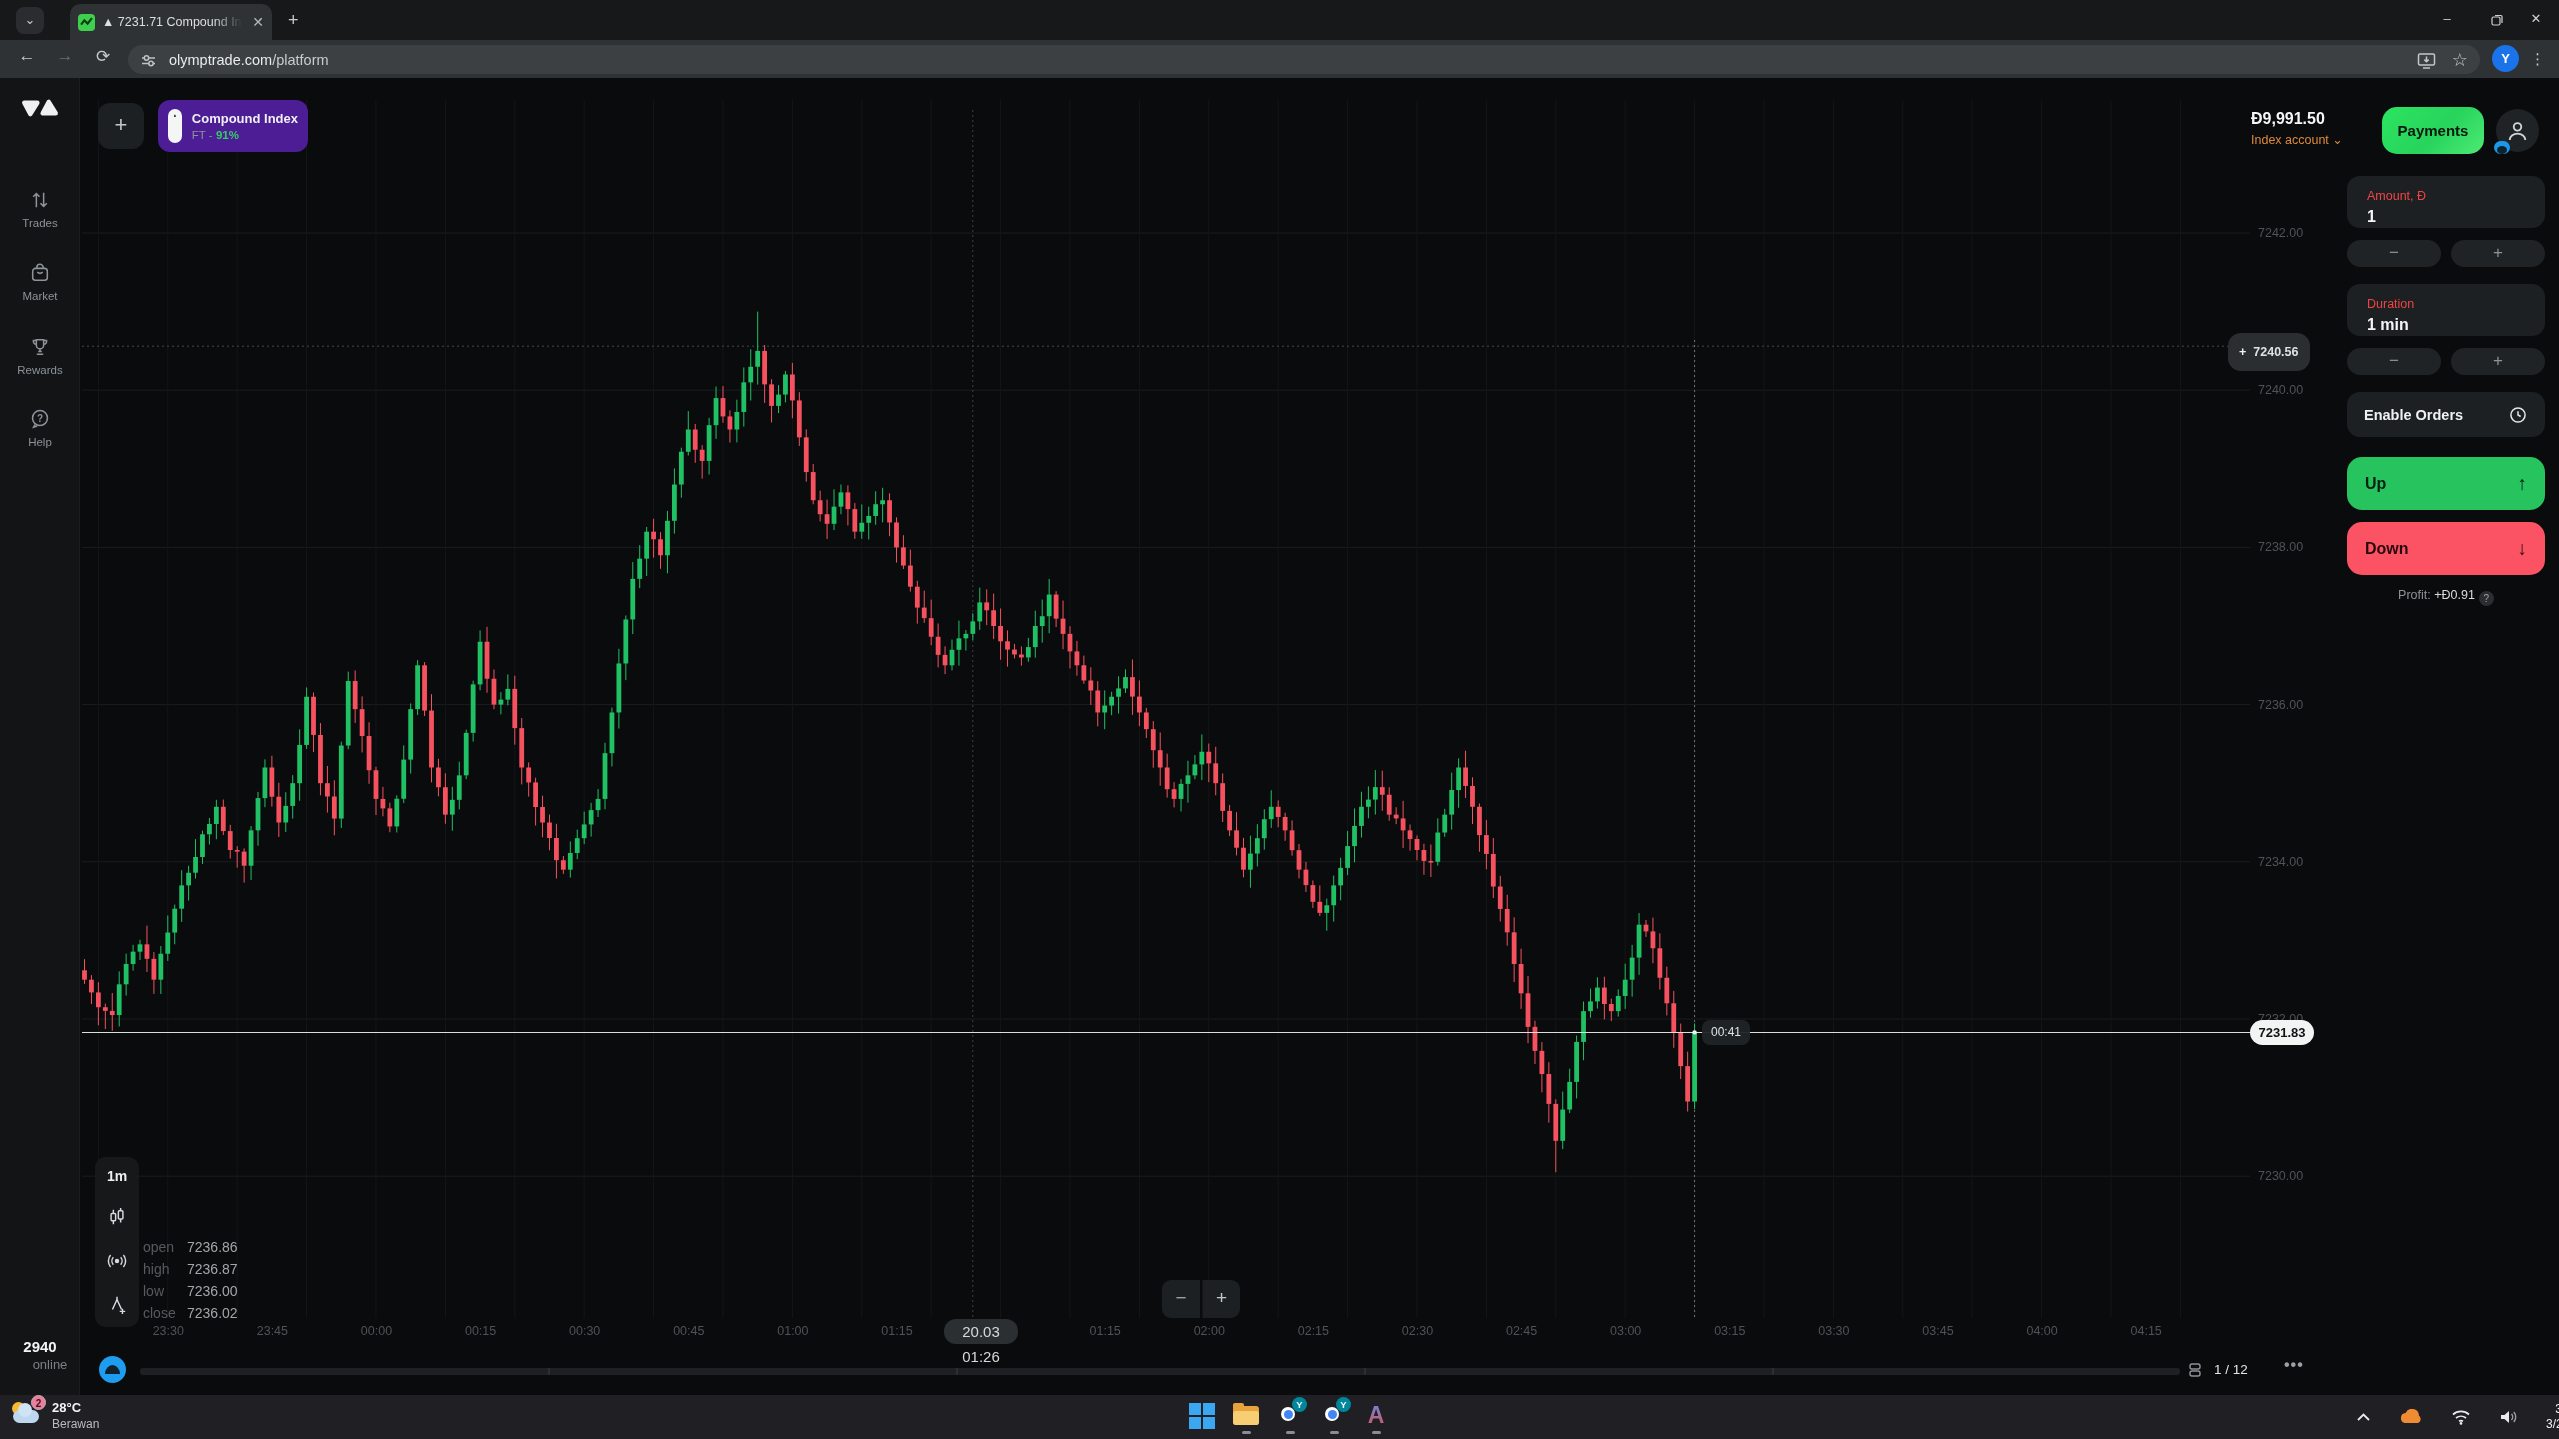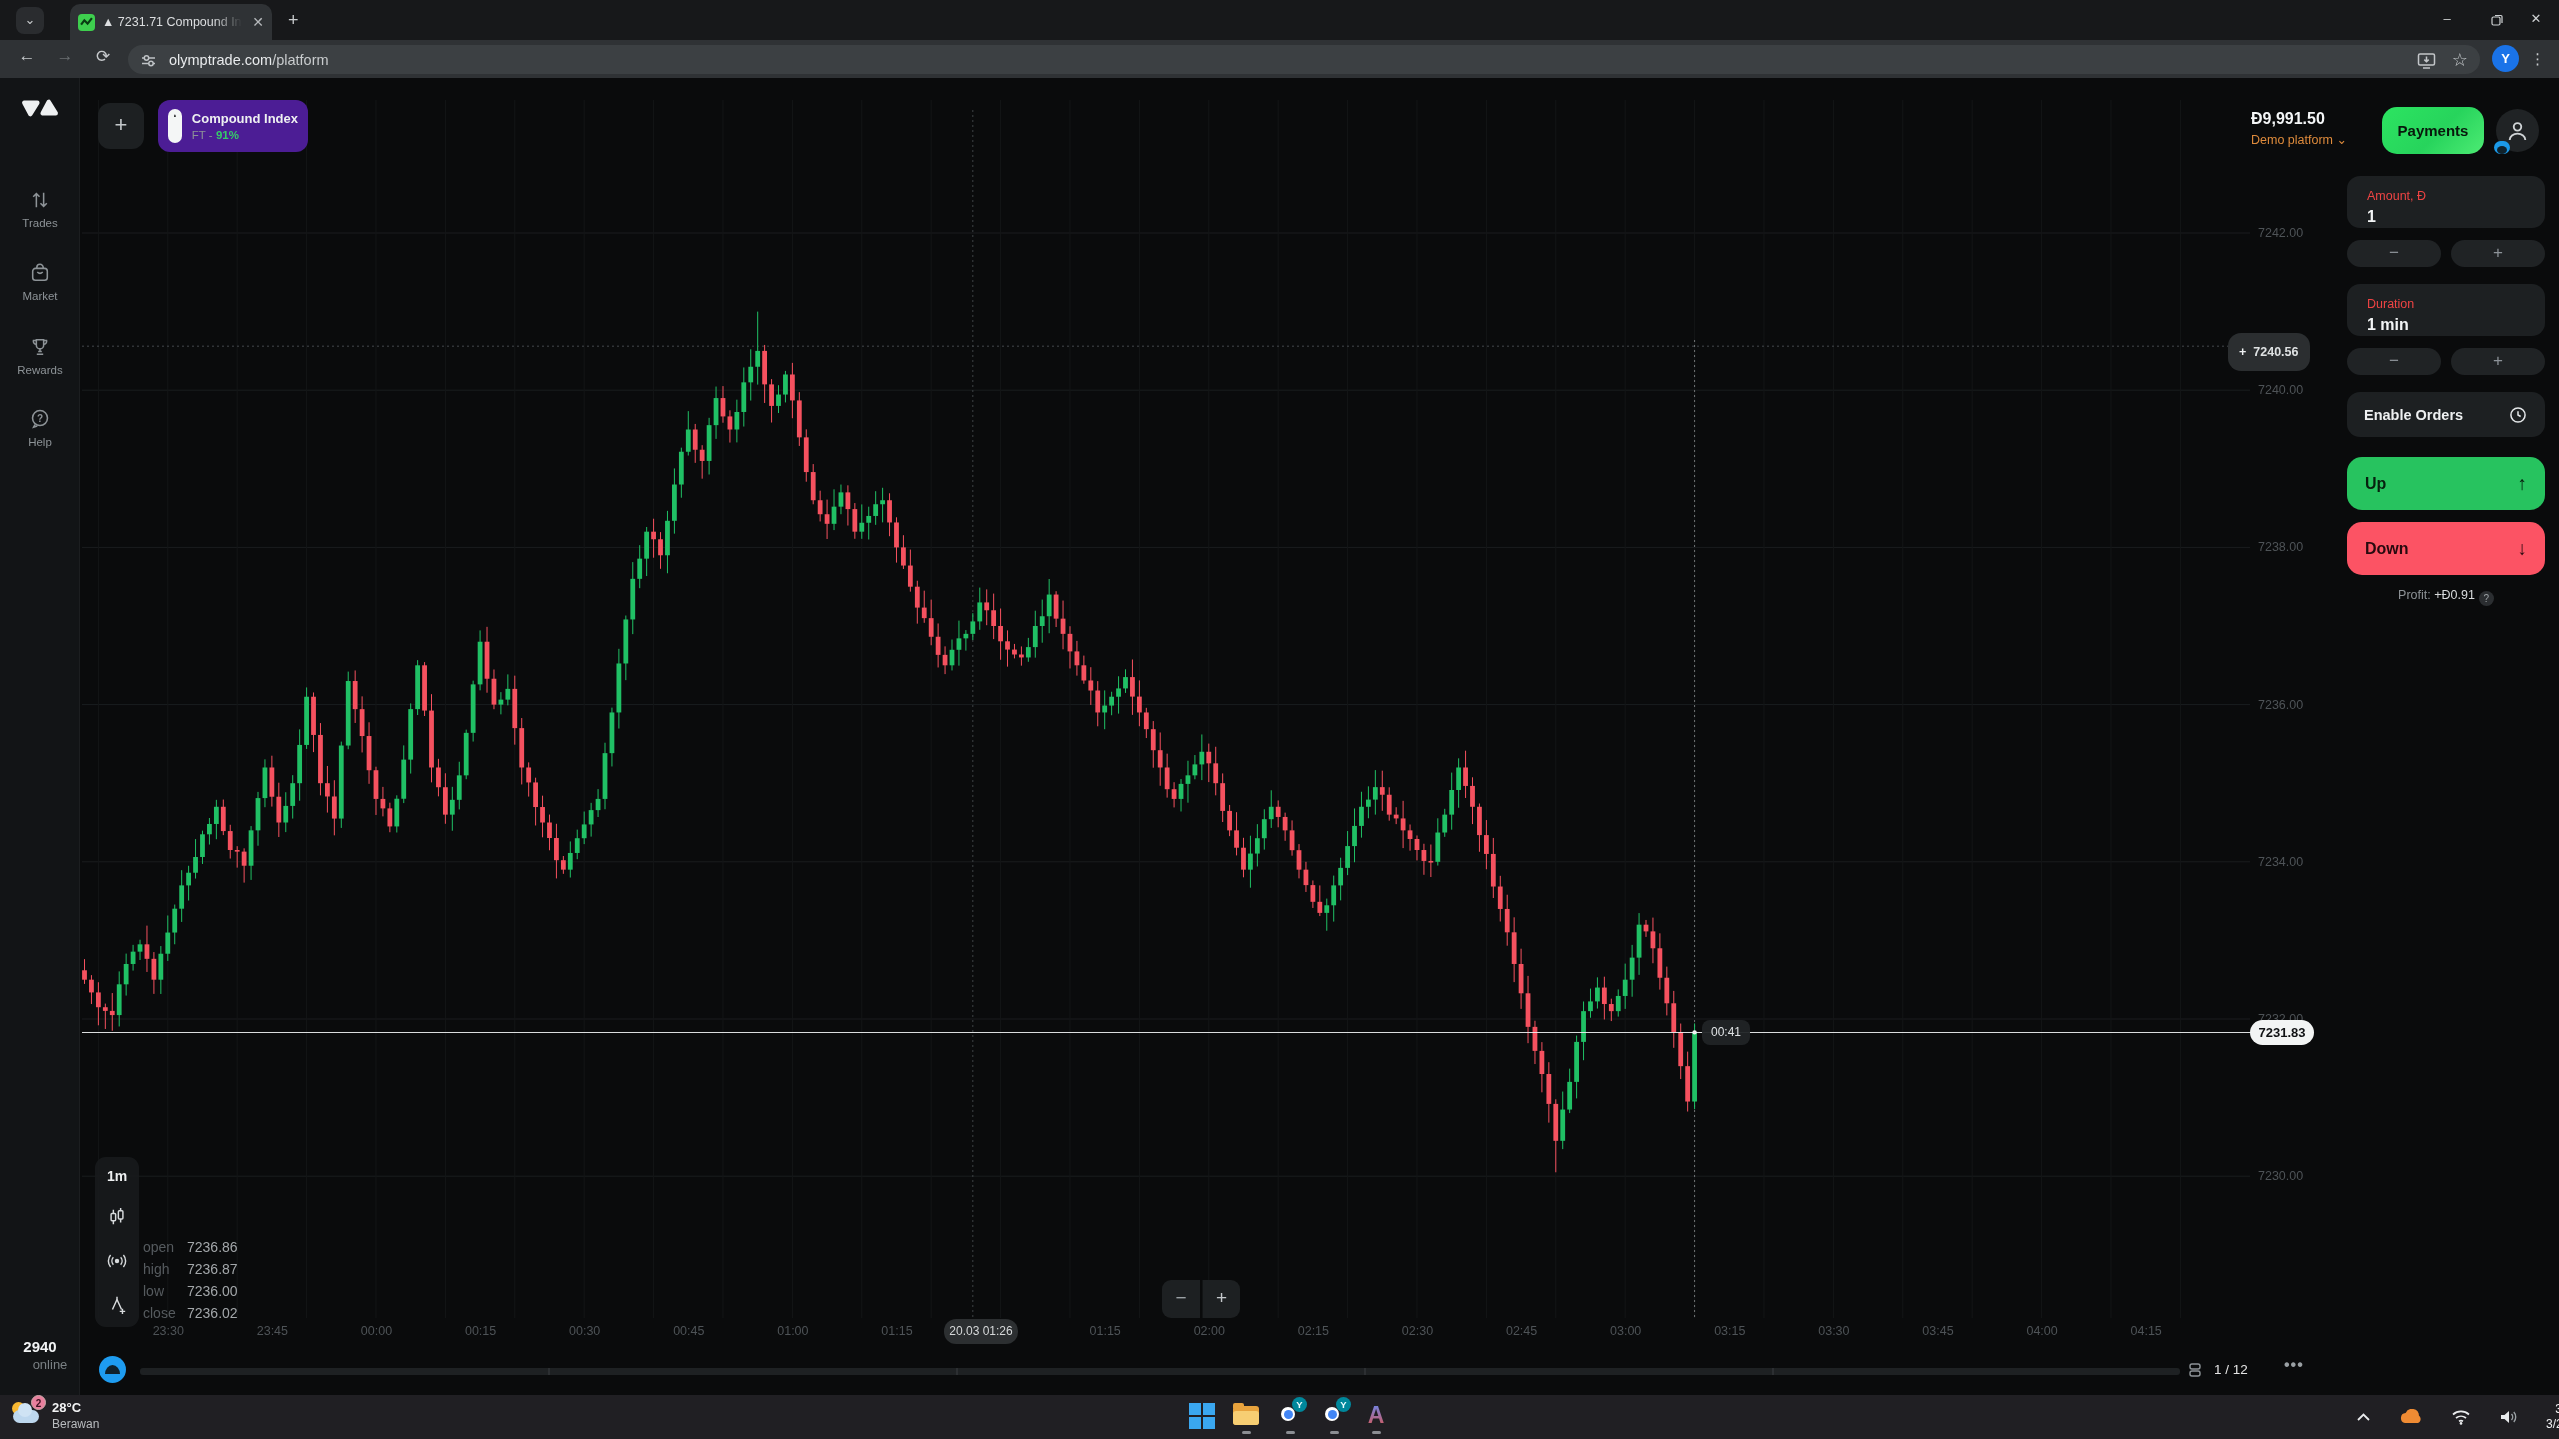--- a/index.html
+++ b/index.html
@@ -90,21 +90,21 @@
   .xlab { position:absolute; color:#4e5357; font-size:12.5px; width:60px; text-align:center; top:1324px; }
   #price-line { left:82px; top:1032px; width:2170px; height:1.4px; background:#eef0f1; opacity:.92; z-index:2; }
   #price-pill { left:2250px; top:1020px; width:64px; height:25px; border-radius:13px; background:#f2f4f4;
     color:#101214; font-size:13px; font-weight:bold; text-align:center; line-height:25px; z-index:3; }
   #countdown-pill { left:1702px; top:1020px; height:25px; border-radius:8px; background:rgba(33,36,38,.95);
     color:#dfe2e4; font-size:12px; padding:0 9px; line-height:25px; z-index:3; }
   #marker-pill { left:2228px; top:333px; height:38px; border-radius:13px; background:#2b2e30;
     color:#dfe2e3; font-size:12.5px; font-weight:bold; padding:6px 11px; line-height:26px; z-index:3; }
   #marker-pill .plus { margin-right:7px; color:#eef0f1; }
   #time-pill { left:944px; top:1319px; width:74px; height:25px; border-radius:12px; background:#2c2f31;
-    color:#d6d8d9; font-size:12px; text-align:center; line-height:25px; z-index:3; }
+    color:#d6d8d9; font-size:15px; text-align:center; line-height:25px; z-index:3; }
 
   #tf-stack { left:95px; top:1157px; width:44px; height:170px; border-radius:11px; background:rgba(24,26,28,.92);
     z-index:4; display:flex; flex-direction:column; align-items:center; justify-content:space-around; }
   #tf-label { color:#eef0f1; font-size:14px; font-weight:bold; }
   #ohlc { left:143px; top:1236px; z-index:4; font-size:14px; }
   #ohlc .row { display:flex; height:22px; align-items:center; }
   #ohlc .k { color:#565b5f; width:44px; }
   #ohlc .v { color:#a3a7aa; }
   #zoom-out { left:1162px; top:1280px; width:38px; height:38px; border-radius:9px 0 0 9px; background:#1d2022;
     color:#9aa0a4; font-size:19px; text-align:center; line-height:36px; z-index:4; }
@@ -817,21 +817,21 @@
           <path d="M12 2C9.5 7 6.5 10 6.5 14a5.5 5.5 0 0 0 11 0C17.5 10 14.5 7 12 2z" fill="#16181a"></path>
         </svg>
     </span>
     <span>
       <div id="asset-name">Compound Index</div>
       <div id="asset-meta"><span>FT - </span><span class="pct">91%</span></div>
     </span>
   </div>
   <div id="balance" class="abs">
     <div class="amt">Đ9,991.50</div>
-    <div class="acct">Demo platform ⌄</div>
+    <div class="acct">Index account ⌄</div>
   </div>
   <div id="payments" class="abs">Payments</div>
   <div id="profile" class="abs">
     <svg viewBox="0 0 24 24" style="position:absolute;inset:9px">
         <g fill="none" stroke="#cfd3d5" stroke-width="1.8">
           <circle cx="12" cy="8.5" r="3.6"></circle>
           <path d="M4.5 21a7.5 6 0 0 1 15 0"></path>
         </g>
       </svg>
   </div>

